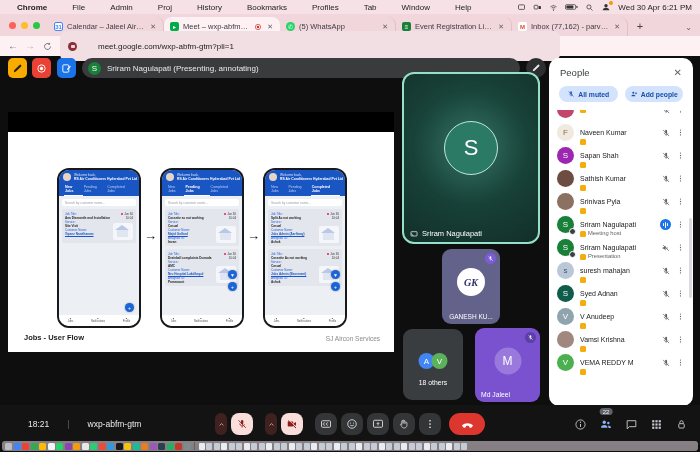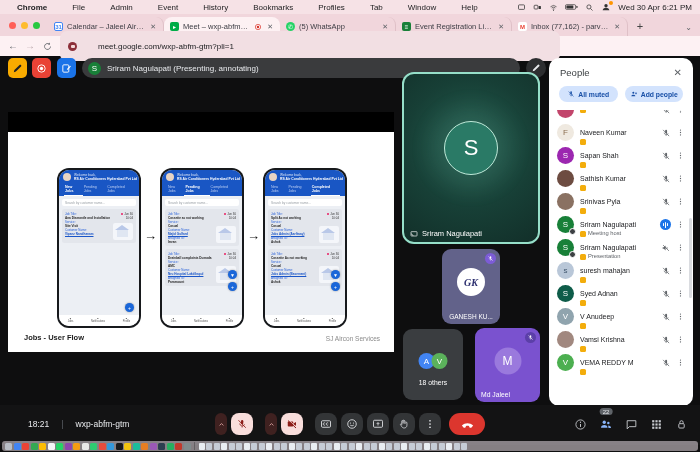--- a/index.html
+++ b/index.html
@@ -123,21 +123,21 @@
   .ybadge{width:6px;height:6px;border-radius:1.5px;background:#f3ad0c;flex:none;display:inline-block;}
   .prow .subtxt{font-size:5.8px;color:#5f6368;white-space:nowrap;}
   .prow .ric{display:flex;align-items:center;gap:5px;color:#5f6368;flex:none;}
   .eq{width:11px;height:11px;border-radius:50%;background:#1a73e8;display:flex;align-items:center;
     justify-content:center;gap:1px;}
   .eq i{width:1.3px;background:#fff;border-radius:1px;display:block;}
   .vdots{color:#5f6368;font-size:8px;letter-spacing:0;line-height:1;}
   .scrollbar{position:absolute;right:1px;top:160px;width:3px;height:80px;border-radius:2px;background:#dadce0;}
   
   .bottombar{position:absolute;left:0;top:405px;width:700px;height:40px;background:#131314;}
-  .bb-left{position:absolute;left:28px;top:14px;color:#e8eaed;font-size:8.5px;display:flex;gap:12px;align-items:center;}
+  .bb-left{position:absolute;left:28px;top:14px;color:#e8eaed;font-size:8.5px;display:flex;gap:18px;align-items:center;}
   .bb-left .sep{color:#5f6368;}
   .controls{position:absolute;left:50%;top:8px;transform:translateX(-50%);display:flex;align-items:center;gap:4px;}
   .chev{width:12px;height:22px;border-radius:6px;background:#3f2120;color:#f2b8b5;display:flex;
     align-items:center;justify-content:center;}
   .cbtn{width:22px;height:22px;border-radius:8px;background:#333537;color:#e8eaed;display:flex;
     align-items:center;justify-content:center;}
   .cbtn.muted{background:#f9dedc;color:#8c1d18;}
   .endcall{width:36px;height:22px;border-radius:11px;background:#dc362e;color:#fff;display:flex;
     align-items:center;justify-content:center;margin-left:4px;}
   .gapx{width:4px;}
@@ -281,21 +281,21 @@
       </symbol>
     </defs>
   </svg>
 
   <div class="menubar">
     <span class="apple"></span>
     <span id="menu-items" style="display: flex; gap: 25px;">
         <span class="mi b">Chrome</span>
         <span class="mi">File</span>
         <span class="mi">Admin</span>
-        <span class="mi">Event</span>
+        <span class="mi">Proj</span>
         <span class="mi">History</span>
         <span class="mi">Bookmarks</span>
         <span class="mi">Profiles</span>
         <span class="mi">Tab</span>
         <span class="mi">Window</span>
         <span class="mi">Help</span>
       </span>
     <span class="mb-right">
       <svg class="i" width="9" height="9" viewBox="0 0 24 24">
           <rect x="4" y="5" width="16" height="12" rx="2" stroke="#333" stroke-width="2" fill="none"></rect>

